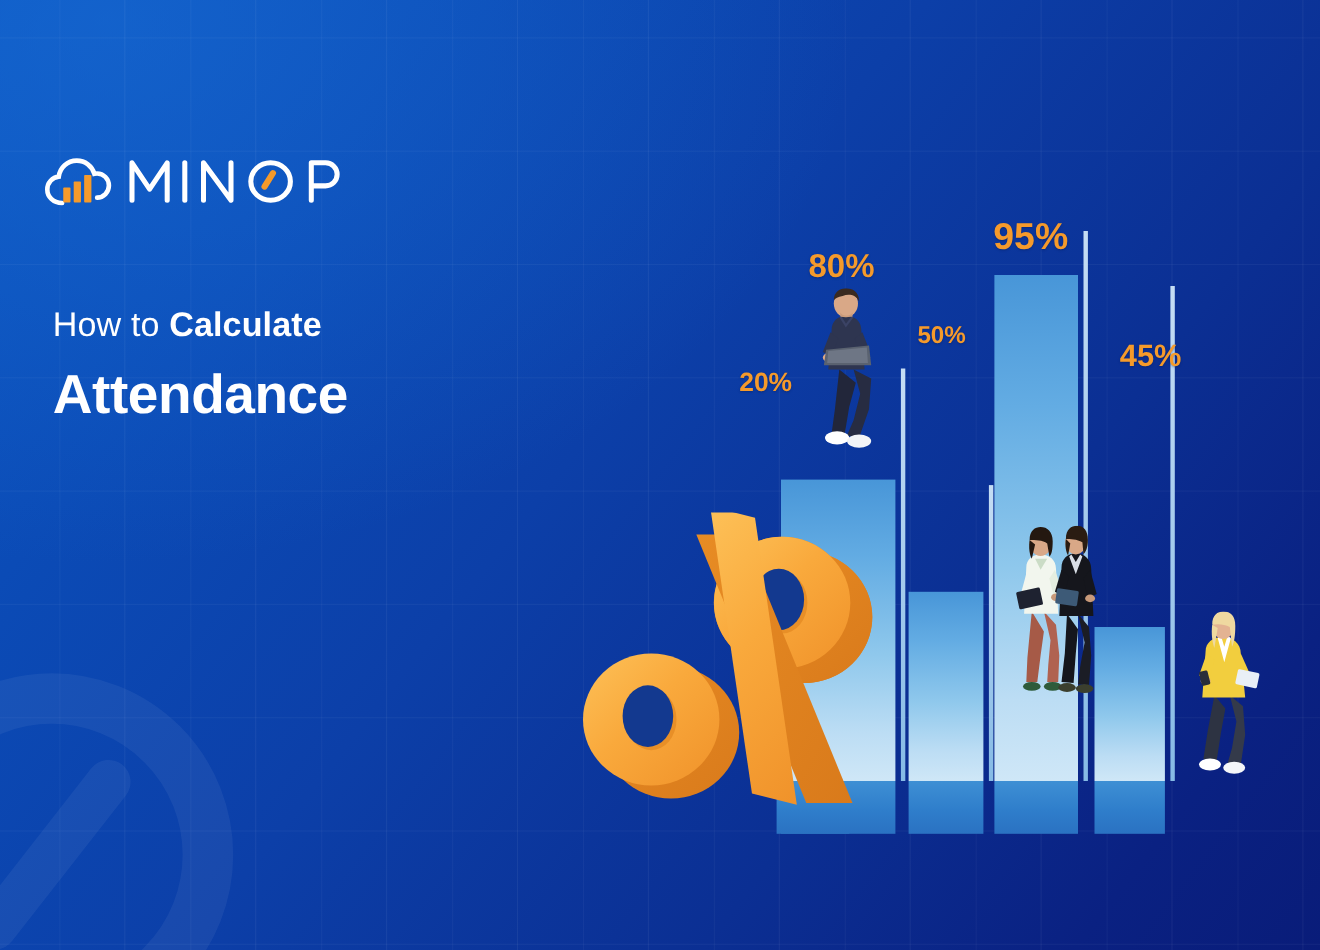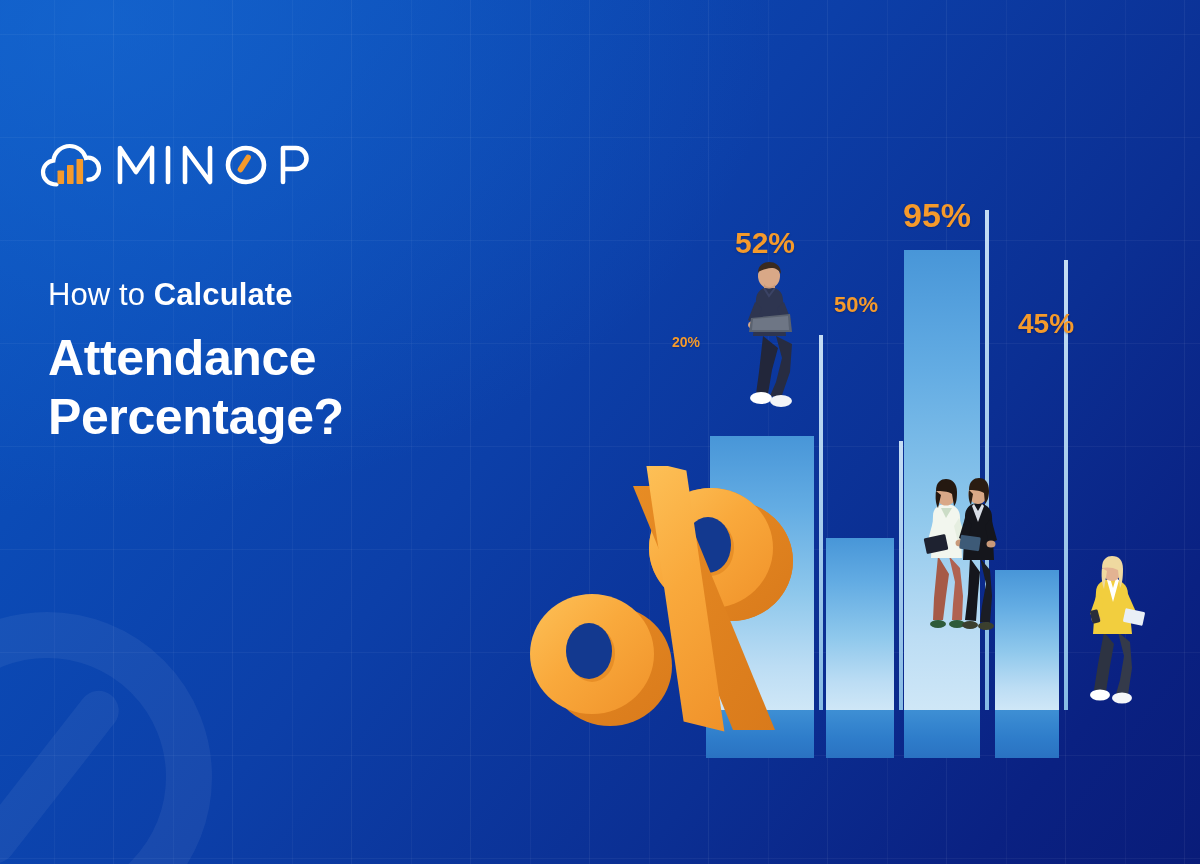--- a/index.html
+++ b/index.html
@@ -129,39 +129,38 @@
       </svg>
     </div>
   </div>
 
   <div class="headline">
     <div class="hl-line1">
       <span>How to </span><b>Calculate</b>
     </div>
     <div class="hl-line2">
       <div>Attendance</div>
-      <div>Percentage?</div>
     </div>
   </div>
 
   <div class="chart">
 
     <div class="bar" style="left:106px; width:66px; height:94px;">
       <div class="top"></div>
       <div class="face"></div>
       <div class="hairline" style="top:-32px; height:126px;"></div>
     </div>
-    <div class="plabel" style="left:72px; top:334px; font-size:14px;">20%</div>
+    <div class="plabel" style="left:72px; top:334px; font-size:24px;">20%</div>
 
     <div class="bar" style="left:110px; width:104px; height:274px;">
       <div class="top"></div>
       <div class="face"></div>
       <div class="hairline" style="top:-101px; height:375px;"></div>
     </div>
-    <div class="plabel" style="left:135px; top:226px; font-size:30px;">52%</div>
+    <div class="plabel" style="left:135px; top:226px; font-size:30px;">80%</div>
 
     <div class="bar" style="left:226px; width:68px; height:172px;">
       <div class="top"></div>
       <div class="face"></div>
       <div class="hairline" style="top:-97px; height:269px;"></div>
     </div>
     <div class="plabel" style="left:234px; top:292px; font-size:22px;">50%</div>
 
     <div class="bar" style="left:304px; width:76px; height:460px;">
       <div class="top"></div>

